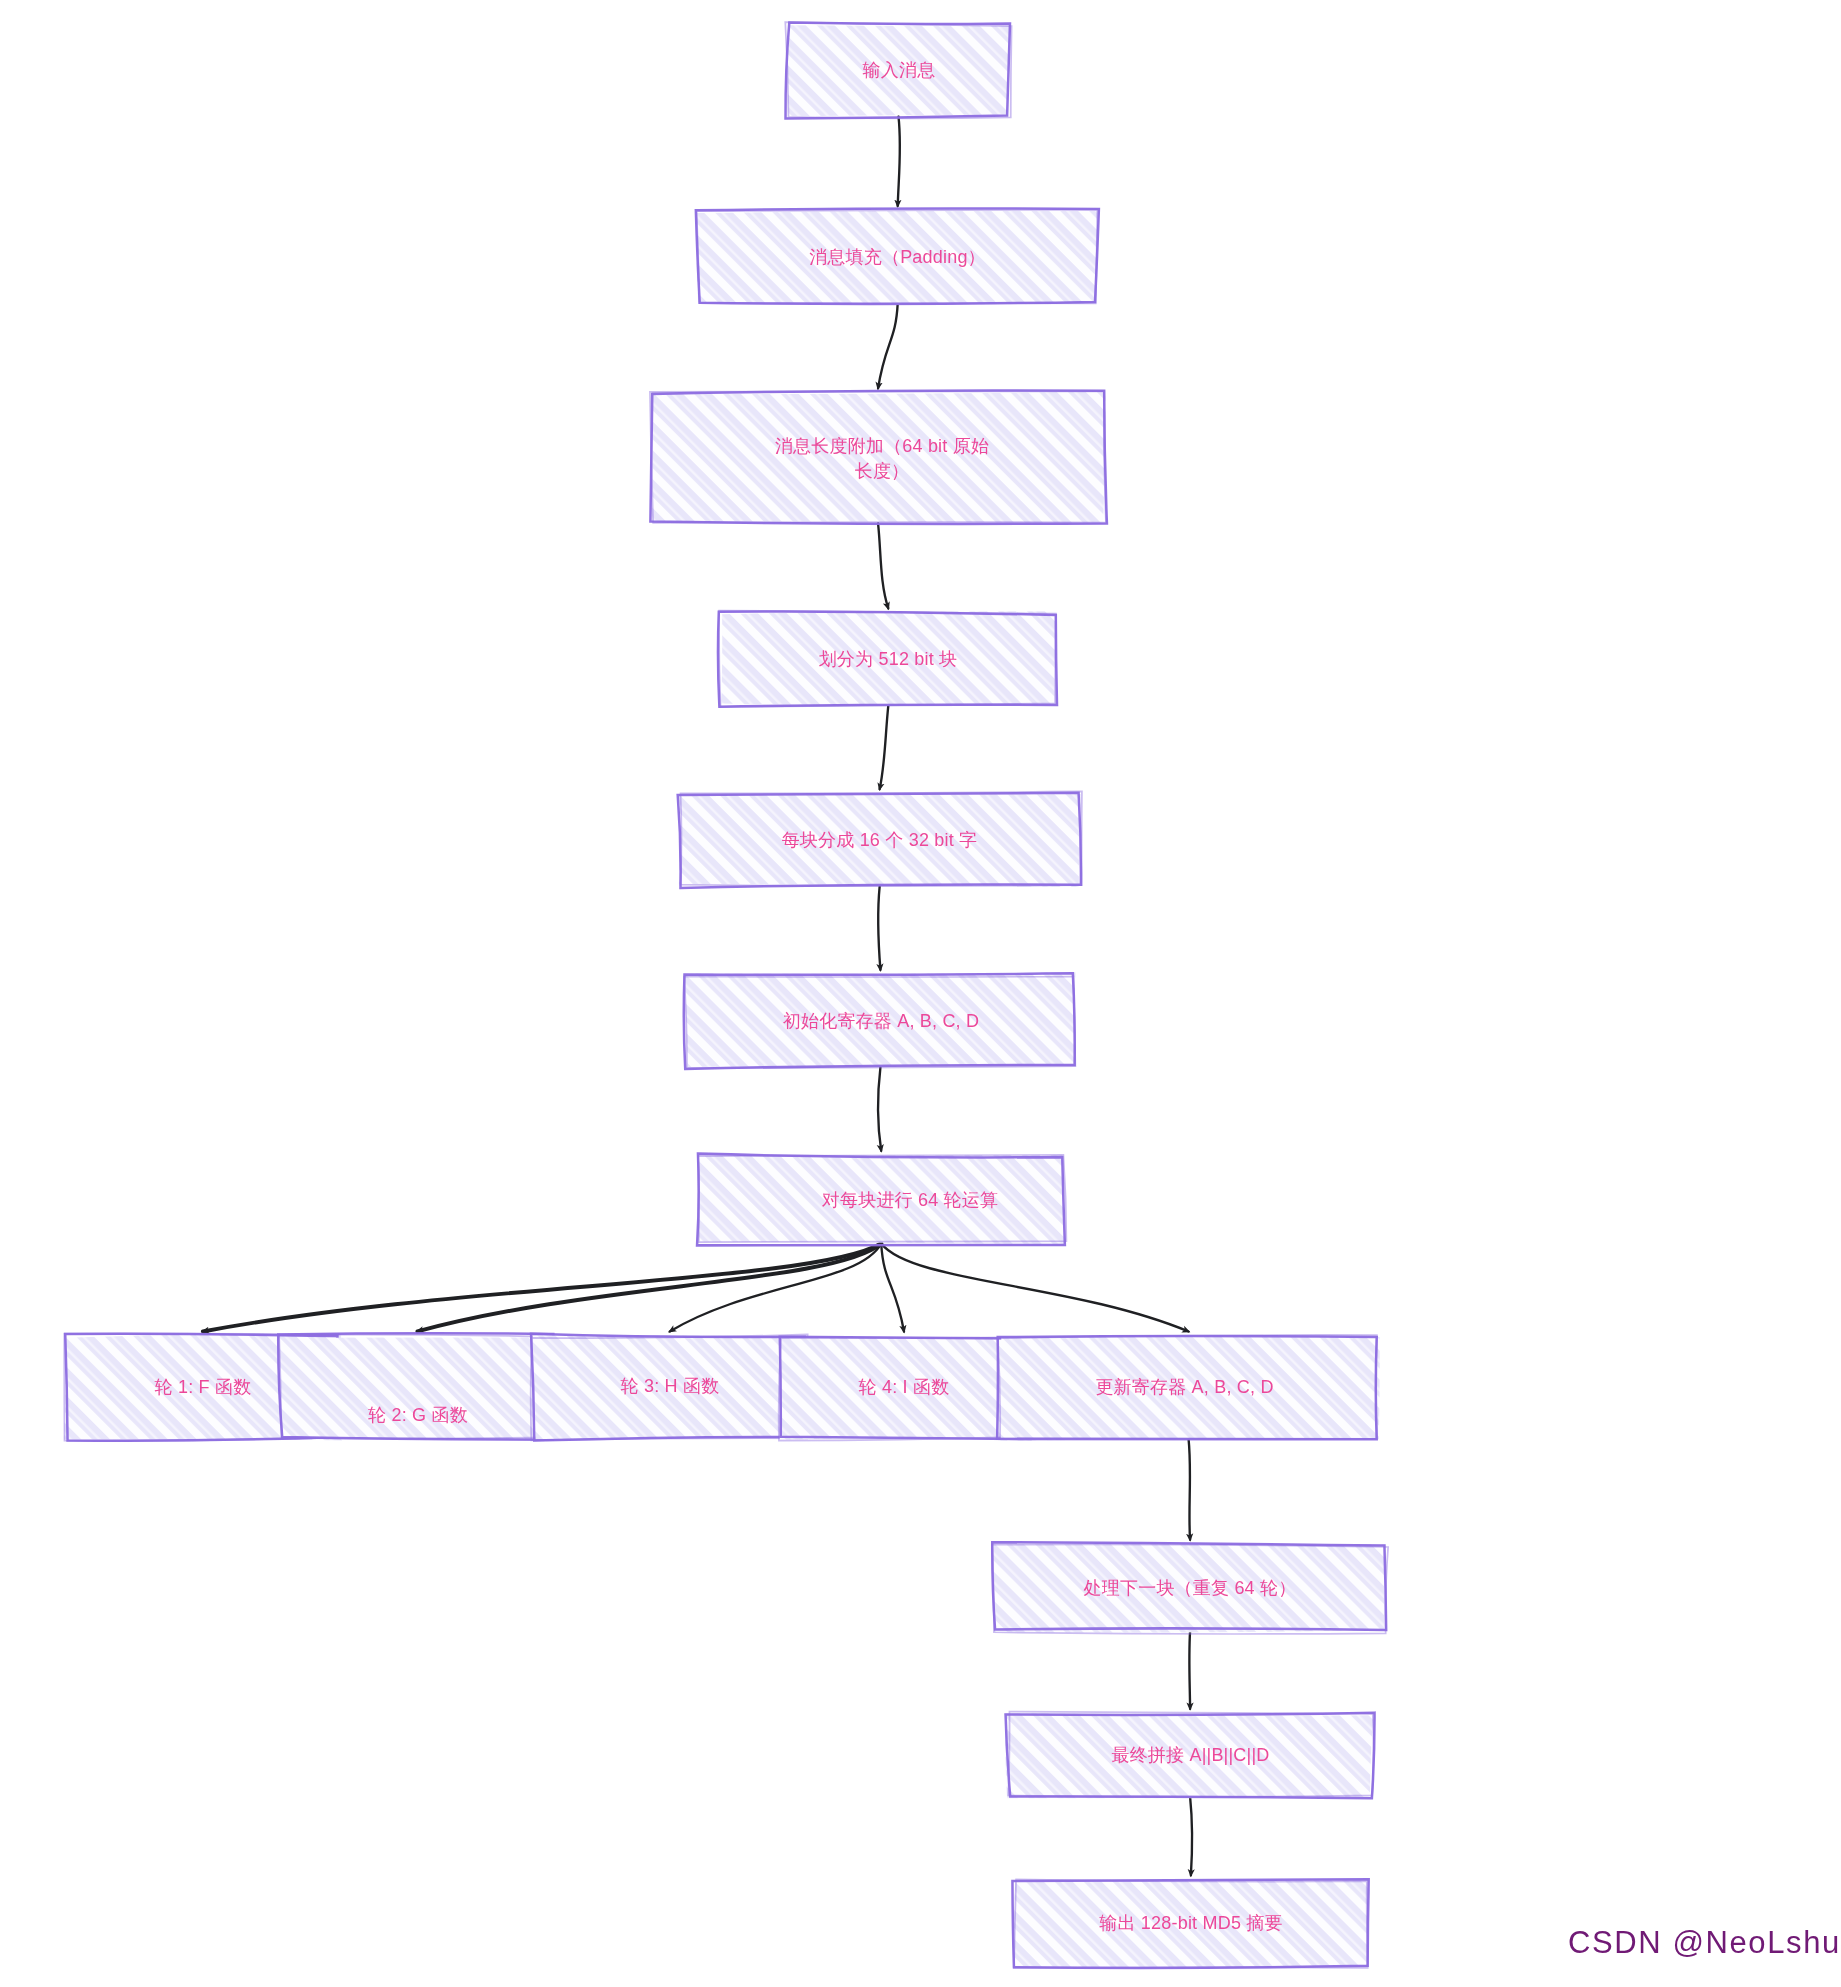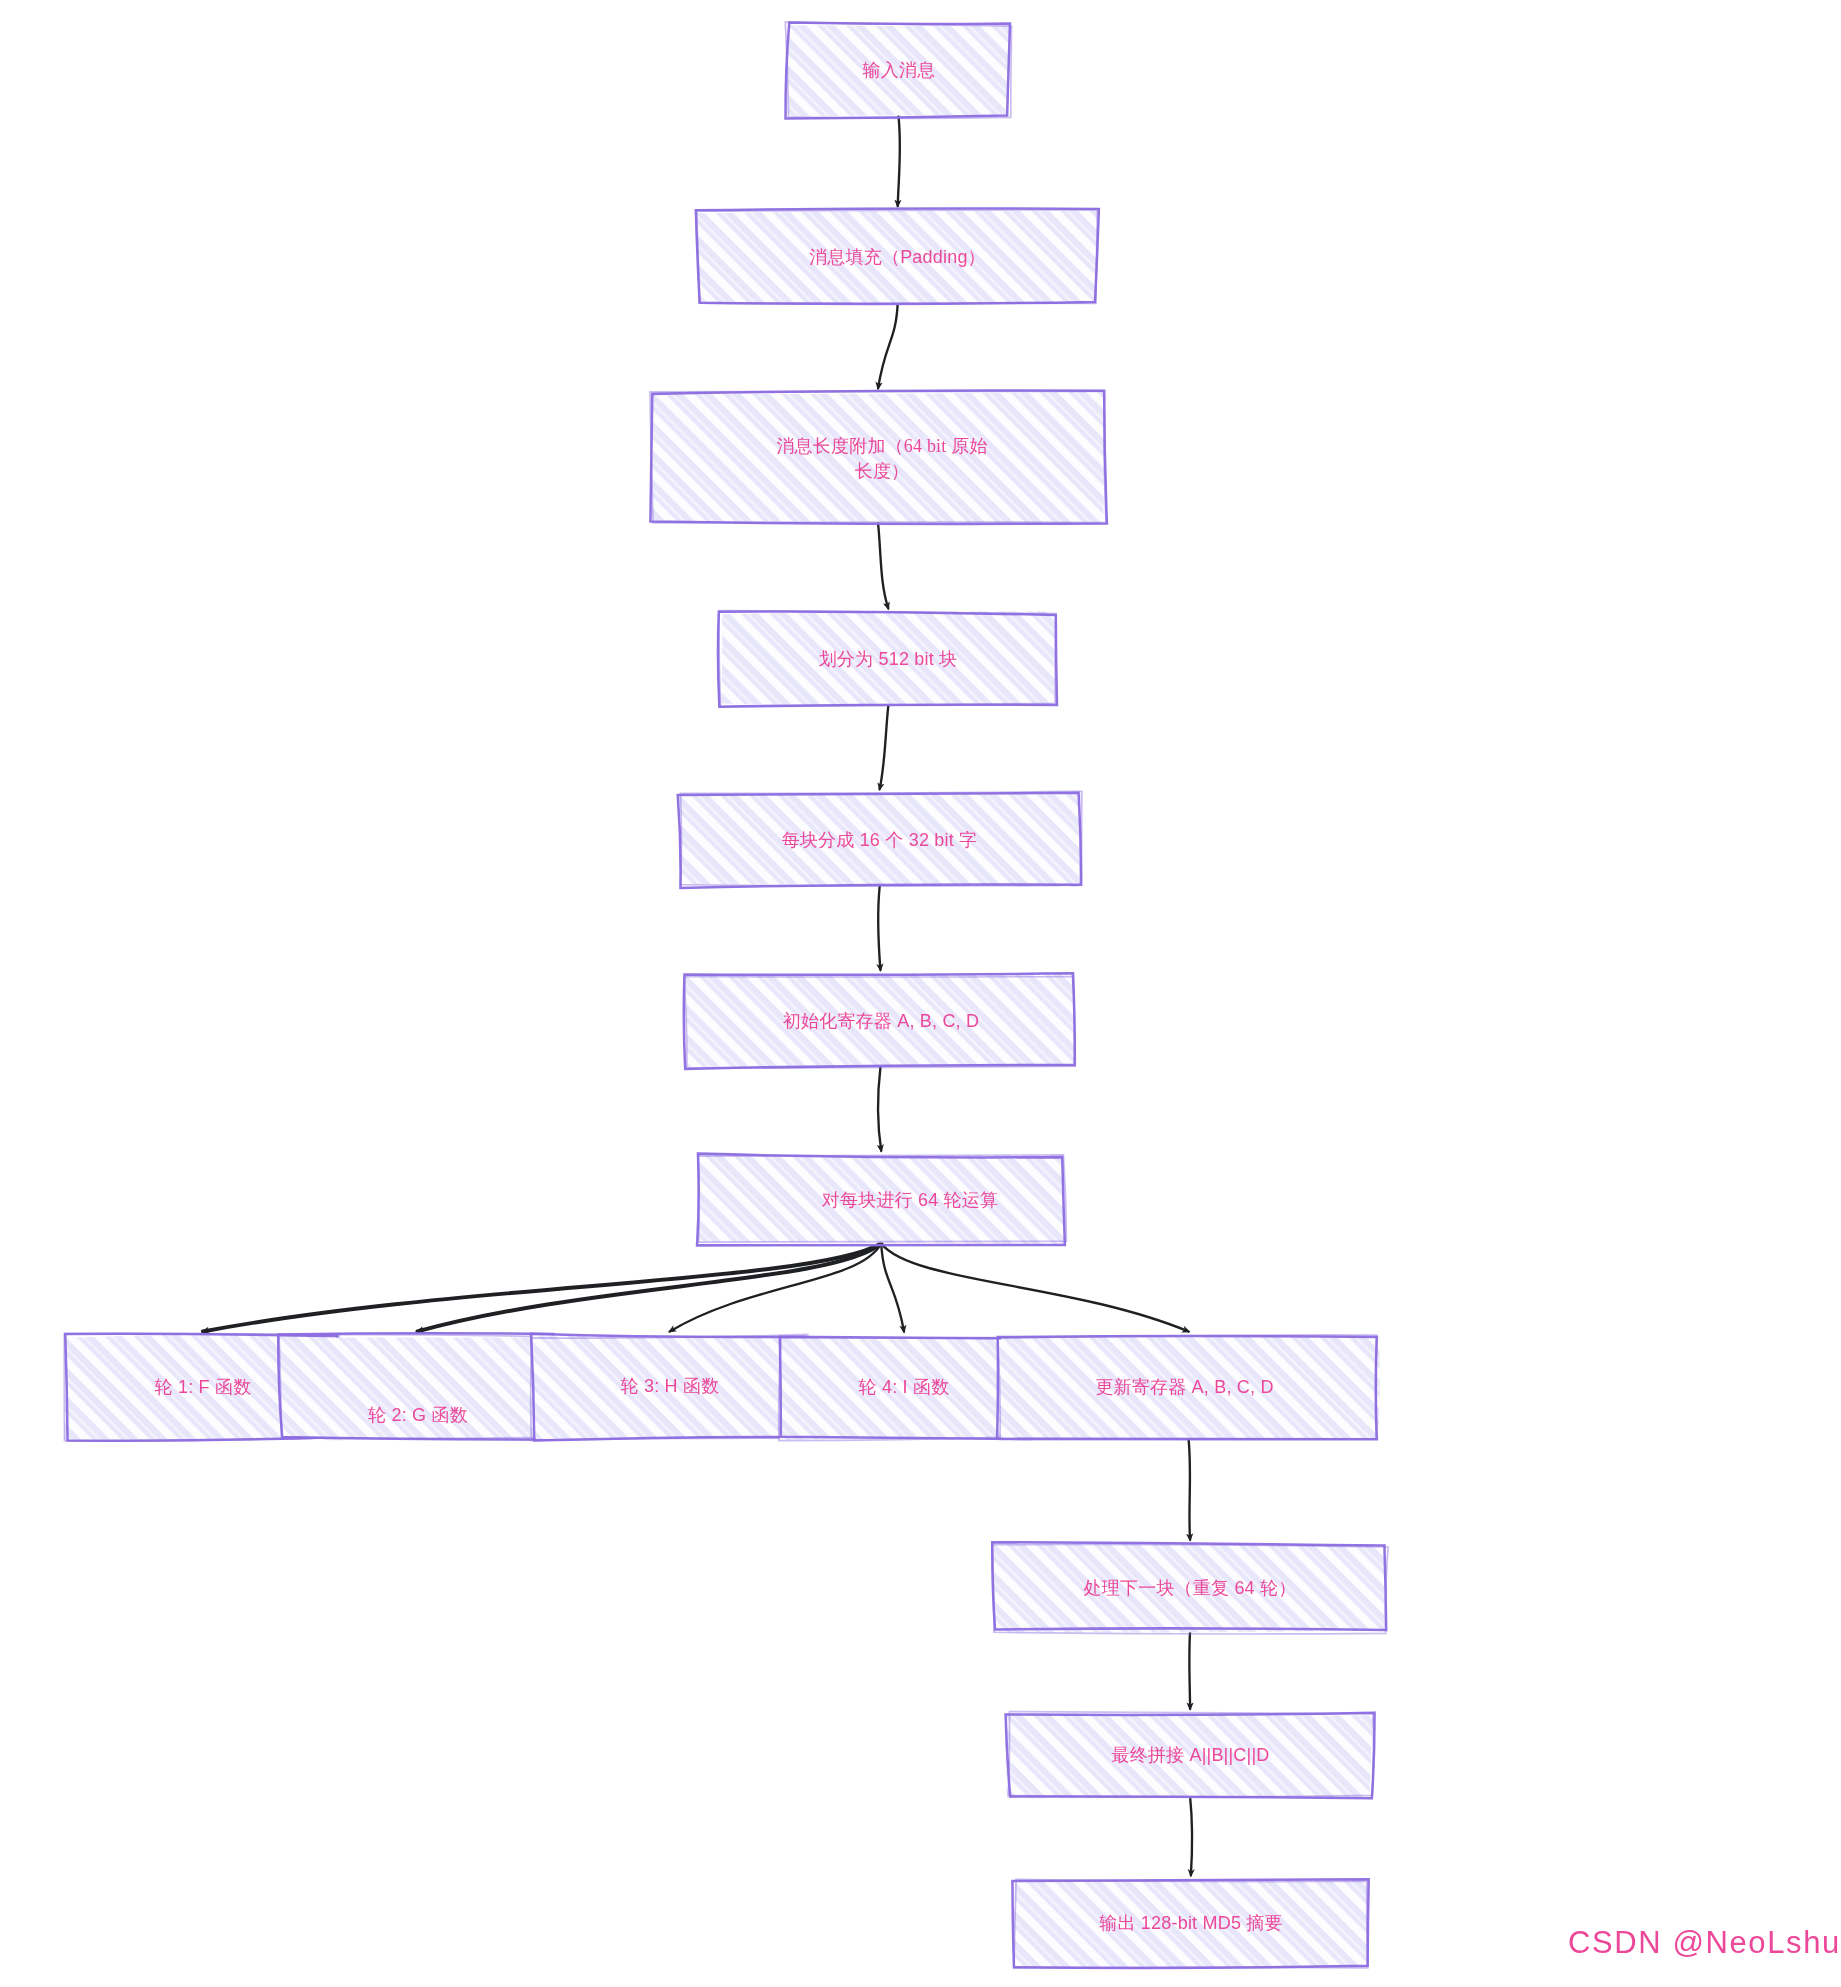--- a/index.html
+++ b/index.html
@@ -35,21 +35,21 @@
     color: #ec4899;
     font-size: 18px;
     line-height: 1.38;
     letter-spacing: 0.2px;
     white-space: pre-line;
     pointer-events: none;
     font-family: "Liberation Sans", "DejaVu Sans", sans-serif;
   }
   .watermark {
     position: absolute;
-    color: #ec4899;
+    color: #701a75;
     font-size: 31px;
     letter-spacing: 1.6px;
     font-family: "Liberation Sans", "DejaVu Sans", sans-serif;
     white-space: nowrap;
     user-select: none;
   }
 </style>
 </head>
 <body>
 
@@ -156,21 +156,21 @@
           <path d="M1291.3973634719848,2394.941463470459 Q1513.3470520973206,2390.202540796995 1743.062133026123,2391.7448028564454 Q1739.897661203146,2448.916703236103 1740.8069854736327,2500.2473907470703 Q1513.0289971351622,2504.7130651474 1288.0640657424926,2501.9229488372803 Q1289.547034072876,2446.5531520843506 1291.3973634719848,2394.941463470459 Z" fill="url(#hatch)" stroke="none"></path>
           <path d="M1287.9802461624145,2393.0772396087646 Q1511.8377331733705,2392.8565044879915 1741.1896621704102,2391.047431945801 Q1740.067187643051,2446.1826304912565 1739.891212463379,2500.8726638793946 Q1518.6442659378051,2505.202315711975 1289.8727432250976,2502.8657669067384 Q1288.1991060733794,2450.3464562892914 1287.9802461624145,2393.0772396087646 Z" fill="none" stroke="#8C6CE0" stroke-width="3.2" stroke-opacity="0.95" stroke-linecap="round"></path>
           <path d="M1292.6275184631347,2390.9882209777834 Q1519.1646478652954,2395.0102739334106 1738.8126075744628,2393.4223091125486 Q1738.3102197170256,2447.237579679489 1740.000089263916,2503.6921882629395 Q1513.697414588928,2502.167784309387 1289.963791656494,2503.745124053955 Q1290.9363542079925,2447.83975481987 1292.6275184631347,2390.9882209777834 Z" fill="none" stroke="#8C6CE0" stroke-width="2.2" stroke-opacity="0.45" stroke-linecap="round"></path>
         </g>
       </g>
   </svg>
 
   <div id="label-layer">
       <div class="node-label" style="left: 788px; top: 23.6px; width: 222px; height: 93px;">输入消息</div>
       <div class="node-label" style="left: 698px; top: 211px; width: 399px; height: 93px;">消息填充（Padding）</div>
-      <div class="node-label" style="left: 651px; top: 393px; width: 462px; height: 131px; font-family: Liberation Serif, serif;">消息长度附加（64 bit 原始
+      <div class="node-label" style="left: 651px; top: 393px; width: 462px; height: 131px;">消息长度附加（64 bit 原始
 长度）</div>
       <div class="node-label" style="left: 720px; top: 613px; width: 336px; height: 93px;">划分为 512 bit 块</div>
       <div class="node-label" style="left: 679px; top: 794px; width: 401px; height: 93px;">每块分成 16 个 32 bit 字</div>
       <div class="node-label" style="left: 686px; top: 975px; width: 390px; height: 93px; border-radius: 14px;">初始化寄存器 A, B, C, D</div>
       <div class="node-label" style="left: 698px; top: 1156px; width: 366px; height: 88px; padding-left: 29px;">对每块进行 64 轮运算</div>
       <div class="node-label" style="left: 66px; top: 1336px; width: 274px; height: 102px;">轮 1: F 函数</div>
       <div class="node-label" style="left: 281px; top: 1336px; width: 274px; height: 126px; margin-top: 16px;">轮 2: G 函数</div>
       <div class="node-label" style="left: 533px; top: 1336px; width: 274px; height: 100px;">轮 3: H 函数</div>
       <div class="node-label" style="left: 779px; top: 1336px; width: 250px; height: 102px;">轮 4: I 函数</div>
       <div class="node-label" style="left: 999px; top: 1336px; width: 347px; height: 102px; margin-left: 12px;">更新寄存器 A, B, C, D</div>

